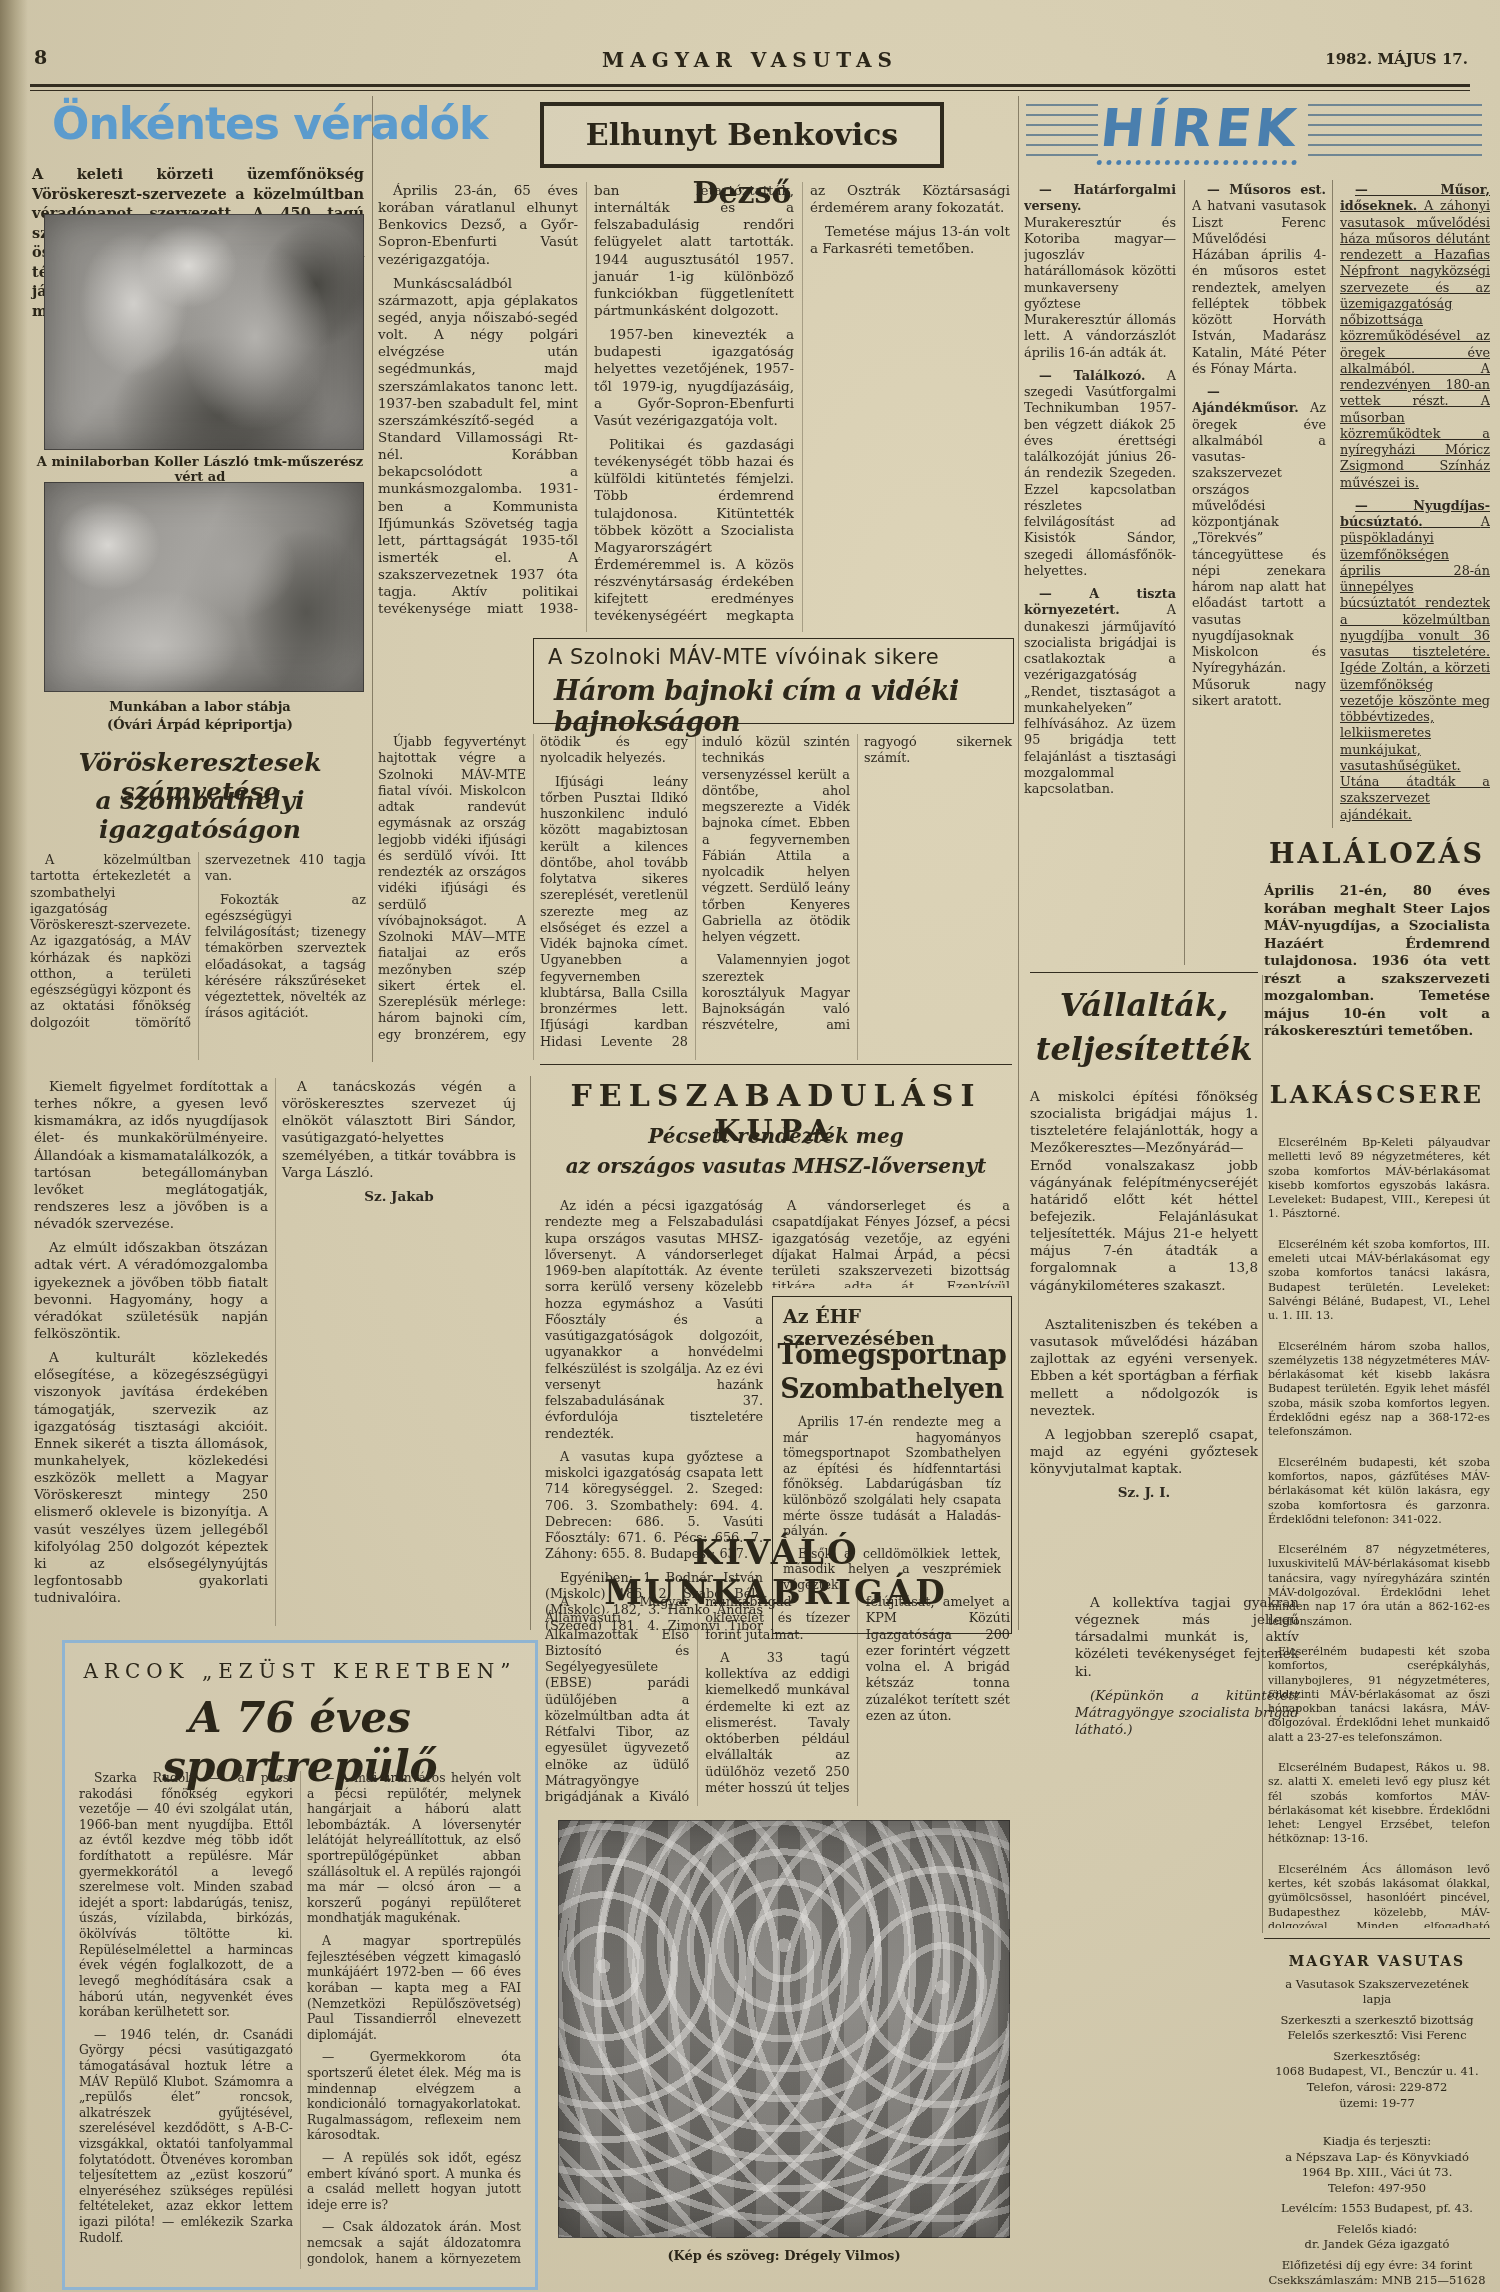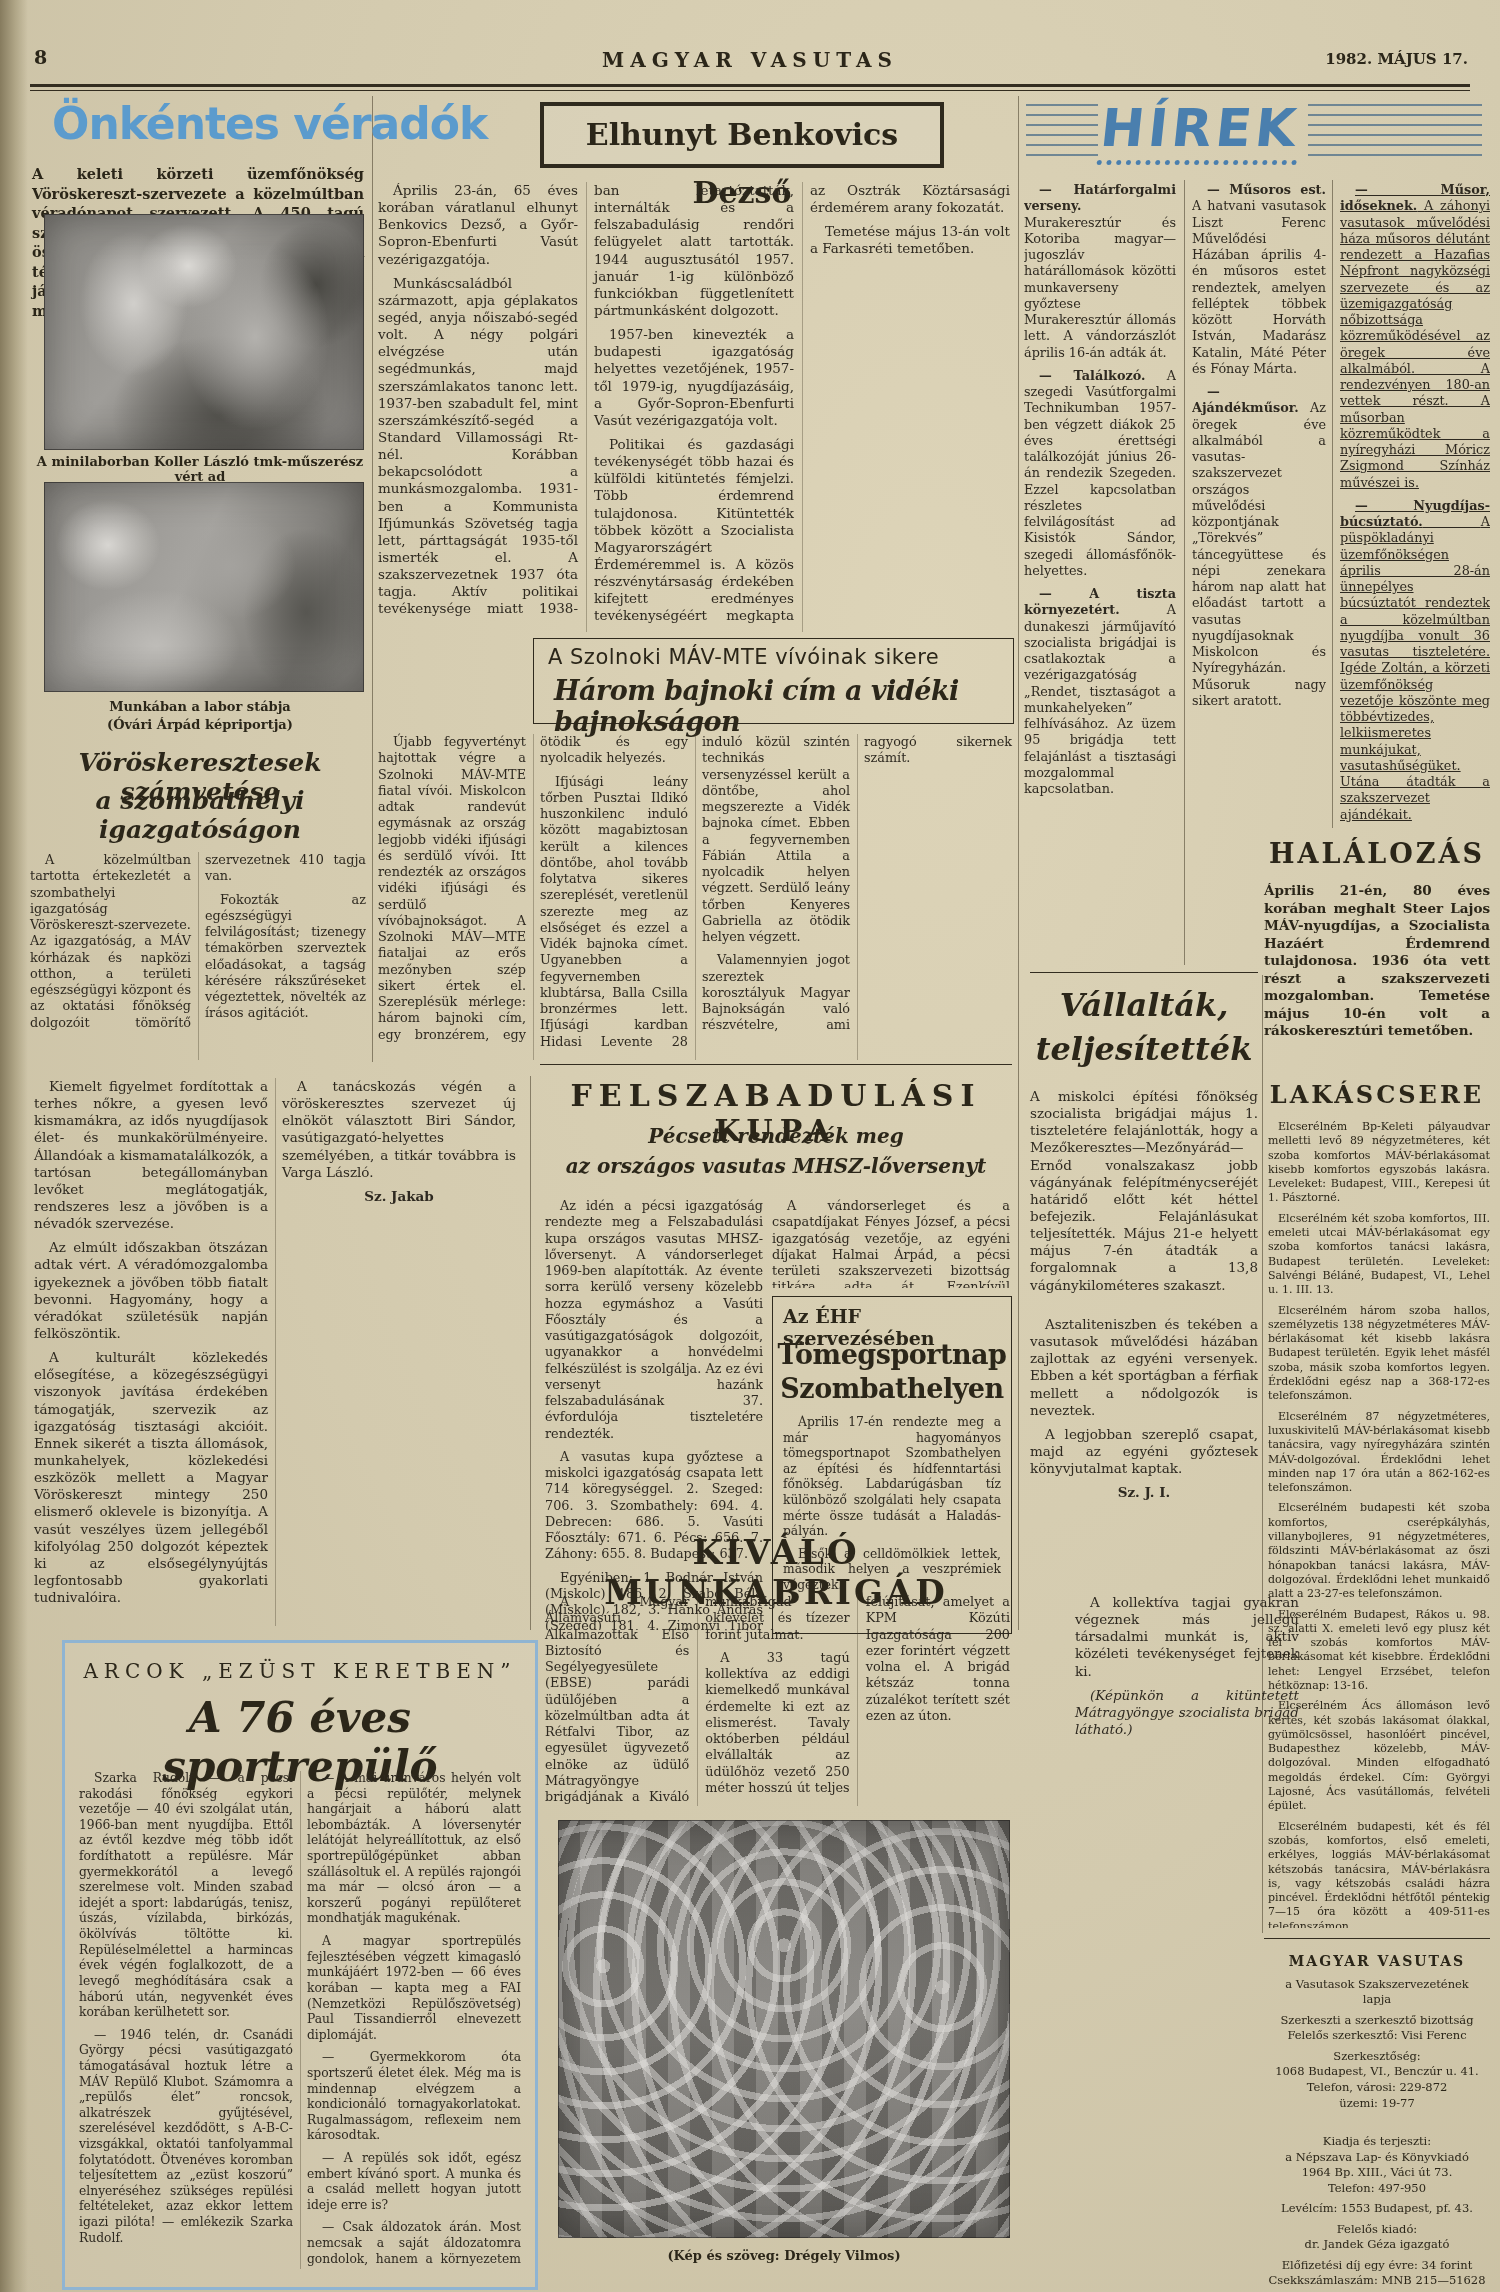--- a/index.html
+++ b/index.html
@@ -42,21 +42,21 @@
     linear-gradient(#7b7462 0%,#918a77 45%,#6c6554 100%);}
   .boxed{border:4px solid #2f2a1e;background:rgba(222,214,194,.35);}
   .thinbox{border:1.6px solid #2f2a1e;}
   .kicker-sans{font-size:21px;letter-spacing:.5px;}
   .headline-blue{font-weight:bold;letter-spacing:-1px;}
   .hlogo{font-weight:bold;letter-spacing:4px;transform:skewX(-6deg);}
   .hline-stack{height:58px;background:repeating-linear-gradient(#55748c 0 2px, rgba(0,0,0,0) 2px 10px);opacity:.8;}
   .hitem{margin:0 0 9px;text-indent:15px;}
   .hlead{font-weight:bold;}
   .smallcol{font-size:12.8px;line-height:1.27;}
-  .ads p{margin:0 0 6px;text-indent:10px;}
+  .ads p{margin:16px 0 6px;text-indent:10px;}
   .imp div{line-height:1.35;}
   .capt{font-weight:bold;font-size:13px;}
 </style>
 </head>
 <body>
 
 <div id="page">
   <div class="abs edge"></div>
 
   <div class="abs" style="left:34px;top:46px;font-size:19px;font-weight:bold;">8</div>
@@ -193,20 +193,21 @@
       <p>— Csak áldozatok árán. Most nemcsak a saját áldozatomra gondolok, hanem a környezetem megértésére is. A pihenőidő, a vasárnap és bizony a teljes szabadság is a repülésé volt! A „repülők családjába” a családtagjaik is beleszámítanak. Ezzel magyarázhatom, hogy gyermekeimből hármat neveltem sportrepülővé — mondja mosolyogva.</p>
 
     </div>
   </div>
 
   <div class="abs c" style="left:1264px;top:1080px;width:226px;font-size:24px;font-weight:bold;letter-spacing:3px;">LAKÁSCSERE</div>
   <div class="abs j ads" style="left:1268px;top:1120px;width:222px;height:808px;font-size:11px;line-height:1.3;overflow:hidden;">
     <p>Elcserélném Bp-Keleti pályaudvar melletti levő 89 négyzetméteres, két szoba komfortos MÁV-bérlakásomat kisebb komfortos egyszobás lakásra. Leveleket: Budapest, VIII., Kerepesi út 1. Pásztorné.</p>
     <p>Elcserélném két szoba komfortos, III. emeleti utcai MÁV-bérlakásomat egy szoba komfortos tanácsi lakásra, Budapest területén. Leveleket: Salvéngi Béláné, Budapest, VI., Lehel u. 1. III. 13.</p>
     <p>Elcserélném három szoba hallos, személyzetis 138 négyzetméteres MÁV-bérlakásomat két kisebb lakásra Budapest területén. Egyik lehet másfél szoba, másik szoba komfortos legyen. Érdeklődni egész nap a 368-172-es telefonszámon.</p>
+    <p>Elcserélném budapesti, két szoba komfortos, napos, gázfűtéses MÁV-bérlakásomat két külön lakásra, egy szoba komfortosra és garzonra. Érdeklődni telefonon: 341-022.</p>
     <p>Elcserélném 87 négyzetméteres, luxuskivitelű MÁV-bérlakásomat kisebb tanácsira, vagy nyíregyházára szintén MÁV-dolgozóval. Érdeklődni lehet minden nap 17 óra után a 862-162-es telefonszámon.</p>
     <p>Elcserélném budapesti két szoba komfortos, cserépkályhás, villanybojleres, 91 négyzetméteres, földszinti MÁV-bérlakásomat az őszi hónapokban tanácsi lakásra, MÁV-dolgozóval. Érdeklődni lehet munkaidő alatt a 23-27-es telefonszámon.</p>
     <p>Elcserélném Budapest, Rákos u. 98. sz. alatti X. emeleti levő egy plusz két fél szobás komfortos MÁV-bérlakásomat két kisebbre. Érdeklődni lehet: Lengyel Erzsébet, telefon hétköznap: 13-16.</p>
     <p>Elcserélném Ács állomáson levő kertes, két szobás lakásomat ólakkal, gyümölcsössel, hasonlóért pincével, Budapesthez közelebb, MÁV-dolgozóval. Minden elfogadható megoldás érdekel. Cím: Györgyi Lajosné, Ács vasútállomás, felvételi épület.</p>
     <p>Elcserélném budapesti, két és fél szobás, komfortos, első emeleti, erkélyes, loggiás MÁV-bérlakásomat kétszobás tanácsira, MÁV-bérlakásra is, vagy kétszobás családi házra pincével. Érdeklődni hétfőtől péntekig 7—15 óra között a 409-511-es telefonszámon.</p>
   </div>
 
   <div class="abs hrule thin" style="left:1264px;top:1938px;width:226px;background:#332d20;"></div>
   <div class="abs c imp" style="left:1264px;top:1952px;width:226px;font-size:11.5px;">
     <div style="font-size:14px;font-weight:bold;letter-spacing:2px;margin-bottom:6px;">MAGYAR VASUTAS</div>

